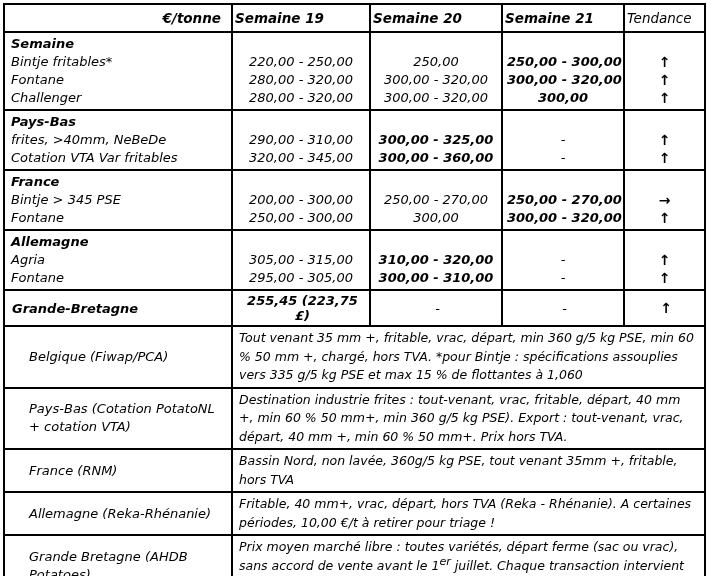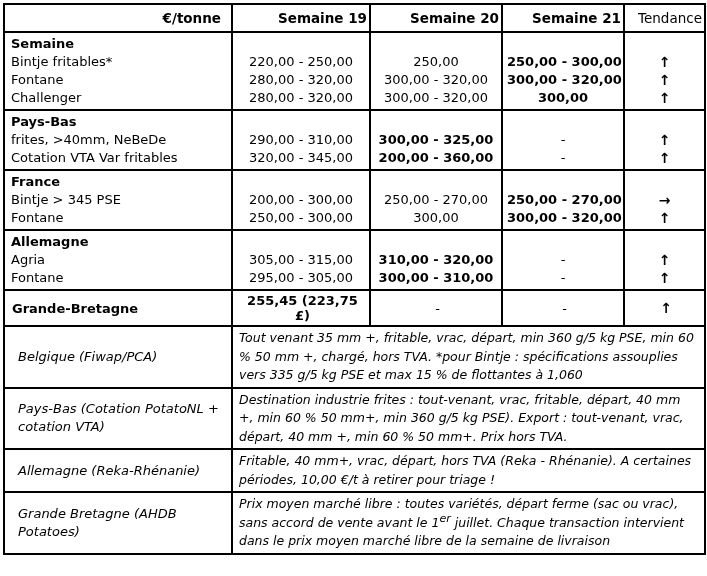--- a/index.html
+++ b/index.html
@@ -16,27 +16,28 @@
     table-layout: fixed;
     width: 701px;
     font-family: "DejaVu Sans", sans-serif;
     color: #000000;
   }
   td {
     border: 2px solid #000000;
     vertical-align: top;
     padding: 2px 4px;
     font-size: 13px;
+    font-style: italic;
   }
   
   tr.head td {
     height: 22px;
     vertical-align: middle;
     font-weight: bold;
-    text-align: right;
+    text-align: left;
     font-size: 13.5px;
     padding: 2px 2px;
   }
   tr.head td.c1 {
     text-align: right;
     padding-right: 10px;
   }
   tr.head td.tendance {
     font-weight: normal;
   }
@@ -72,21 +73,21 @@
   tr.gb td.c1, tr.gb td.s19 {
     font-weight: bold;
   }
   
   td.source {
     font-style: italic;
     vertical-align: middle;
     font-size: 13px;
     line-height: 18px;
     white-space: normal;
-    padding: 2px 4px 2px 13px;
+    padding: 2px 4px 2px 24px;
   }
   td.note {
     font-style: italic;
     font-size: 12.5px;
     line-height: 18.5px;
     white-space: normal;
     padding: 2px 6px;
   }
   td.note sup {
     font-size: 11px;
@@ -155,21 +156,21 @@
       <div class="line">Cotation VTA Var fritables</div>
     </td>
     <td class="val">
       <div class="line"></div>
       <div class="line">290,00 - 310,00</div>
       <div class="line">320,00 - 345,00</div>
     </td>
     <td class="val bcol">
       <div class="line"></div>
       <div class="line">300,00 - 325,00</div>
-      <div class="line">200,00 - 360,00</div>
+      <div class="line">300,00 - 360,00</div>
     </td>
     <td class="val">
       <div class="line"></div>
       <div class="line">-</div>
       <div class="line">-</div>
     </td>
     <td class="trend">
       <div class="line"></div>
       <div class="line">↑</div>
       <div class="line">↑</div>
@@ -242,20 +243,24 @@
 
   <tr>
     <td class="source">Belgique (Fiwap/PCA)</td>
     <td class="note" colspan="4">Tout venant 35 mm +, fritable, vrac, départ, min 360 g/5 kg PSE, min 60 % 50 mm +, chargé, hors TVA. *pour Bintje : spécifications assouplies vers 335 g/5 kg PSE et max 15 % de flottantes à 1,060</td>
   </tr>
   <tr>
     <td class="source">Pays-Bas (Cotation PotatoNL + cotation VTA)</td>
     <td class="note" colspan="4">Destination industrie frites : tout-venant, vrac, fritable, départ, 40 mm +, min 60 % 50 mm+, min 360 g/5 kg PSE). Export : tout-venant, vrac, départ, 40 mm +, min 60 % 50 mm+. Prix hors TVA.</td>
   </tr>
   <tr>
+    <td class="source">France (RNM)</td>
+    <td class="note" colspan="4">Bassin Nord, non lavée, 360g/5 kg PSE, tout venant 35mm +, fritable, hors TVA</td>
+  </tr>
+  <tr>
     <td class="source">Allemagne (Reka-Rhénanie)</td>
     <td class="note" colspan="4">Fritable, 40 mm+, vrac, départ, hors TVA (Reka - Rhénanie). A certaines périodes, 10,00 €/t à retirer pour triage !</td>
   </tr>
   <tr>
     <td class="source">Grande Bretagne (AHDB Potatoes)</td>
     <td class="note" colspan="4"><span>Prix moyen marché libre : toutes variétés, départ ferme (sac ou vrac), sans accord de vente avant le 1</span><sup>er</sup><span> juillet. Chaque transaction intervient dans le prix moyen marché libre de la semaine de livraison</span></td>
   </tr>
 
 </tbody>
     </table>

